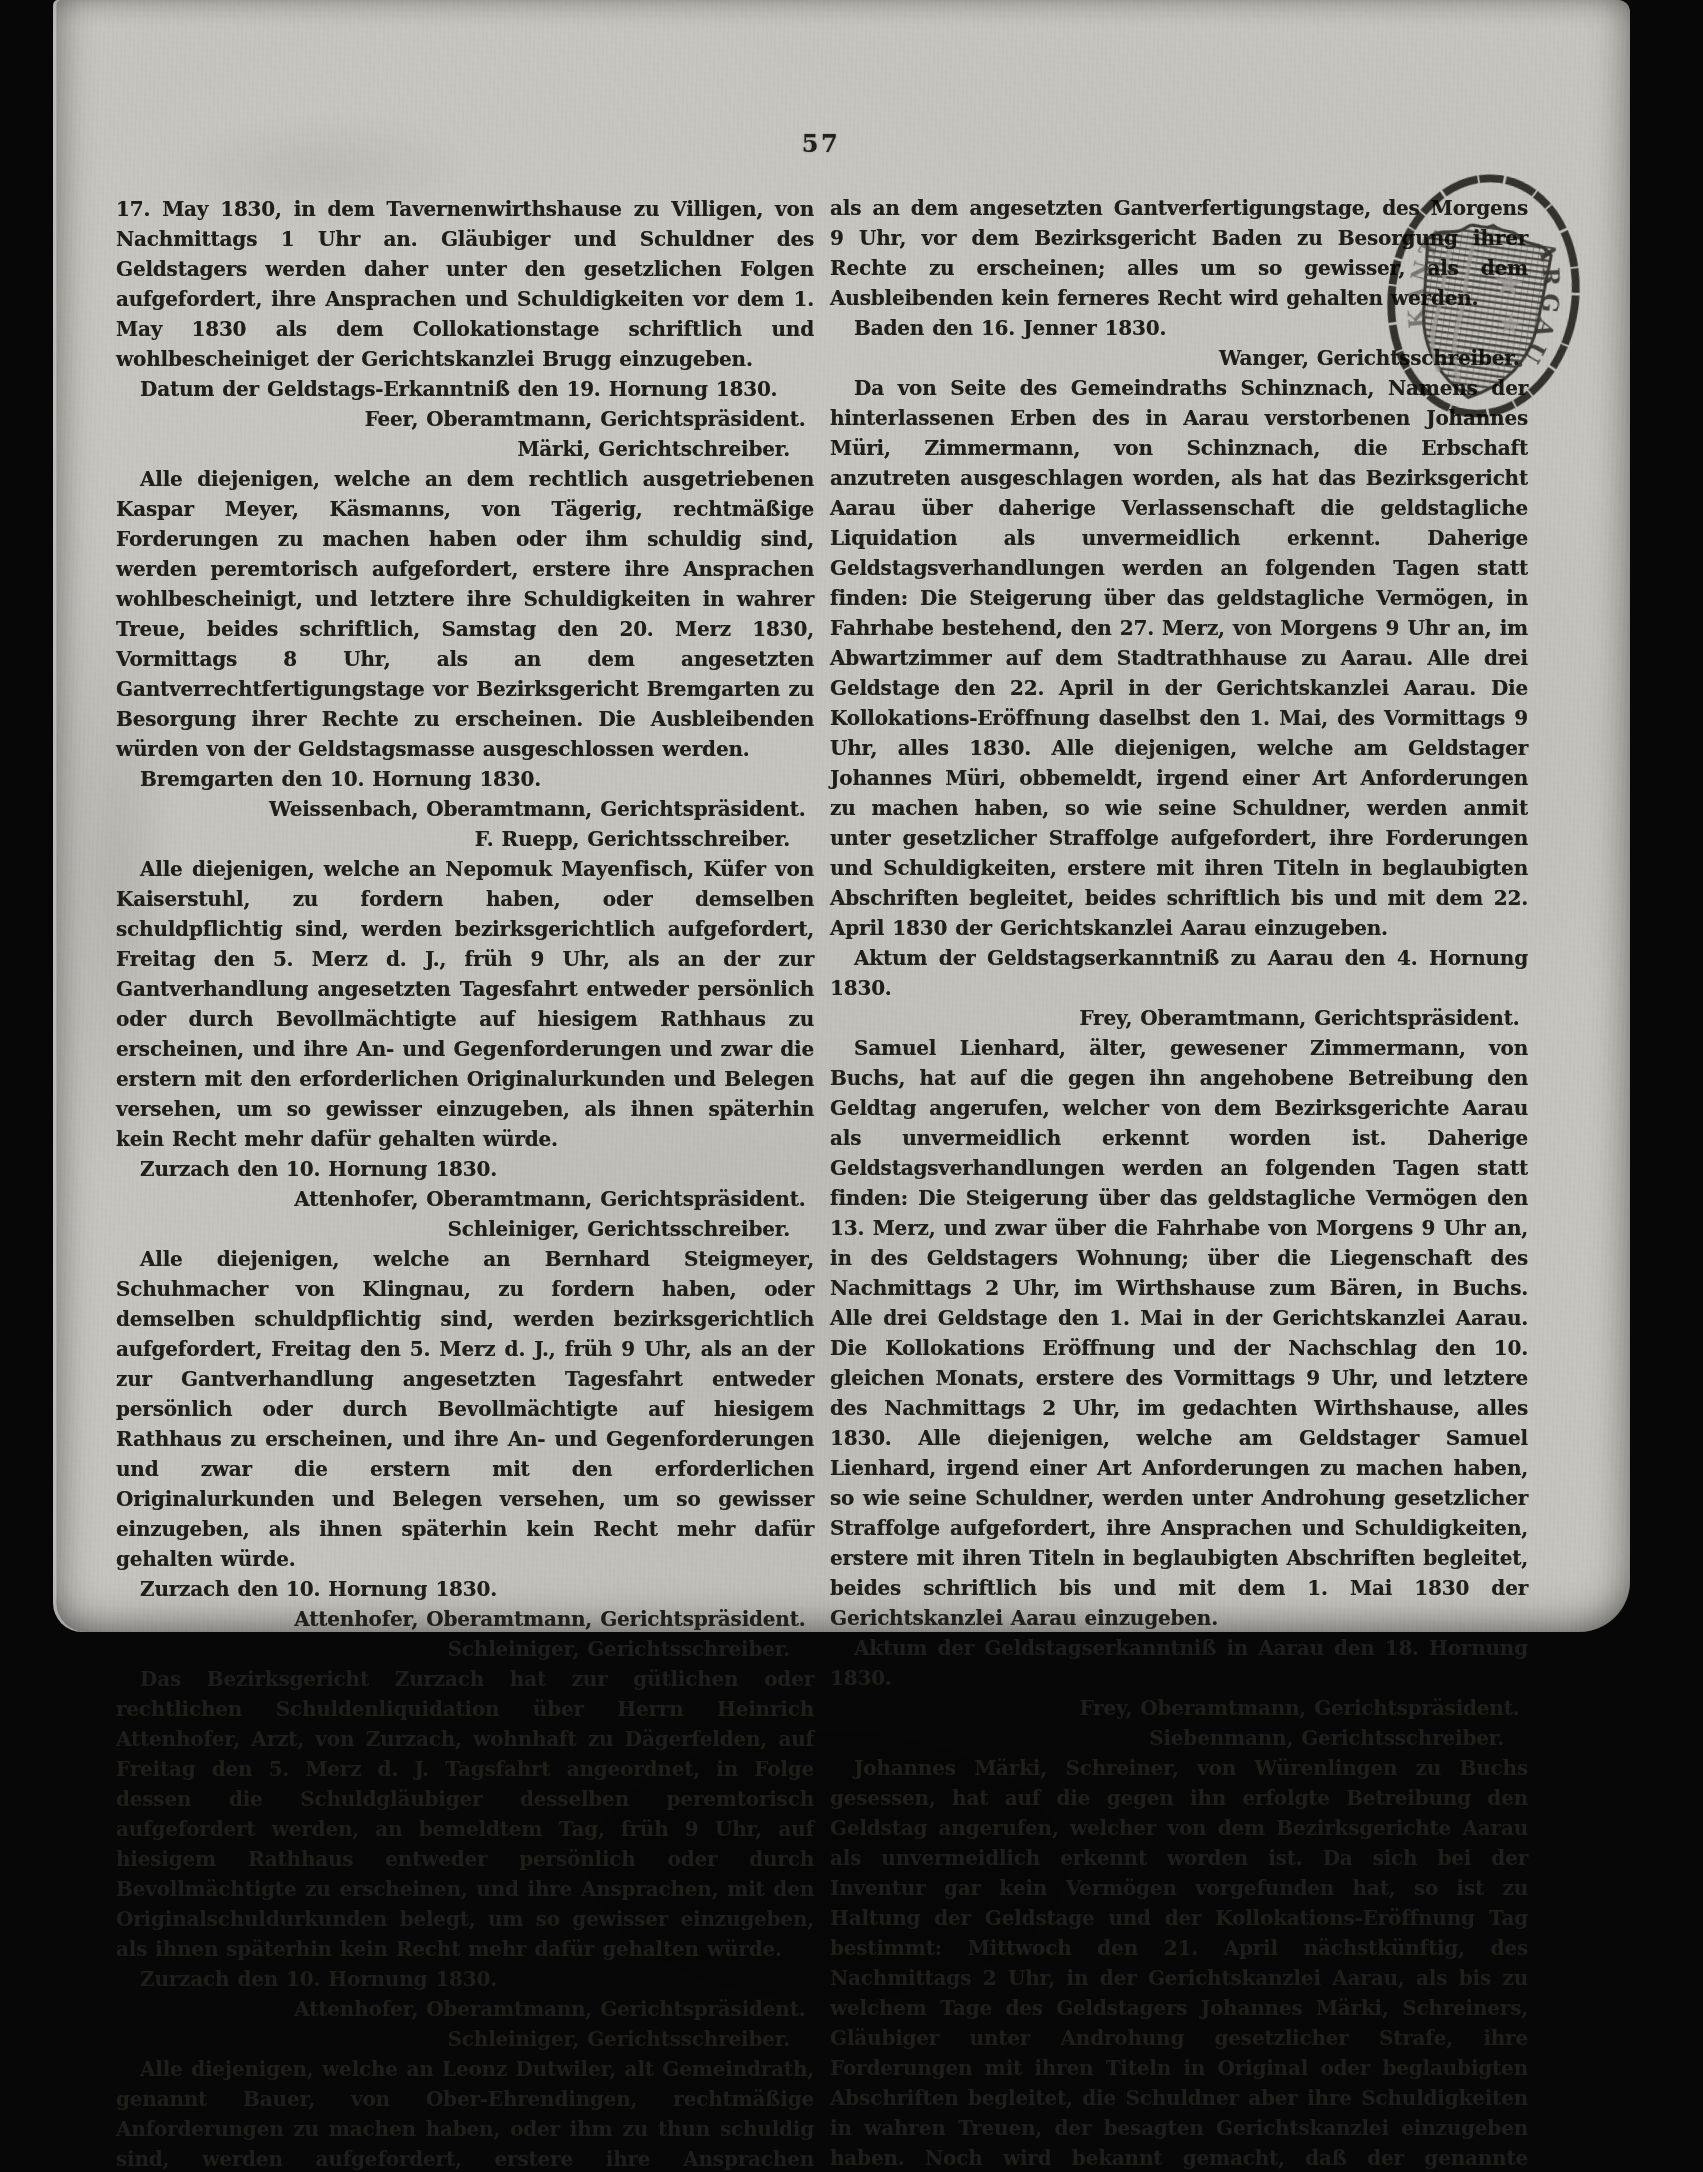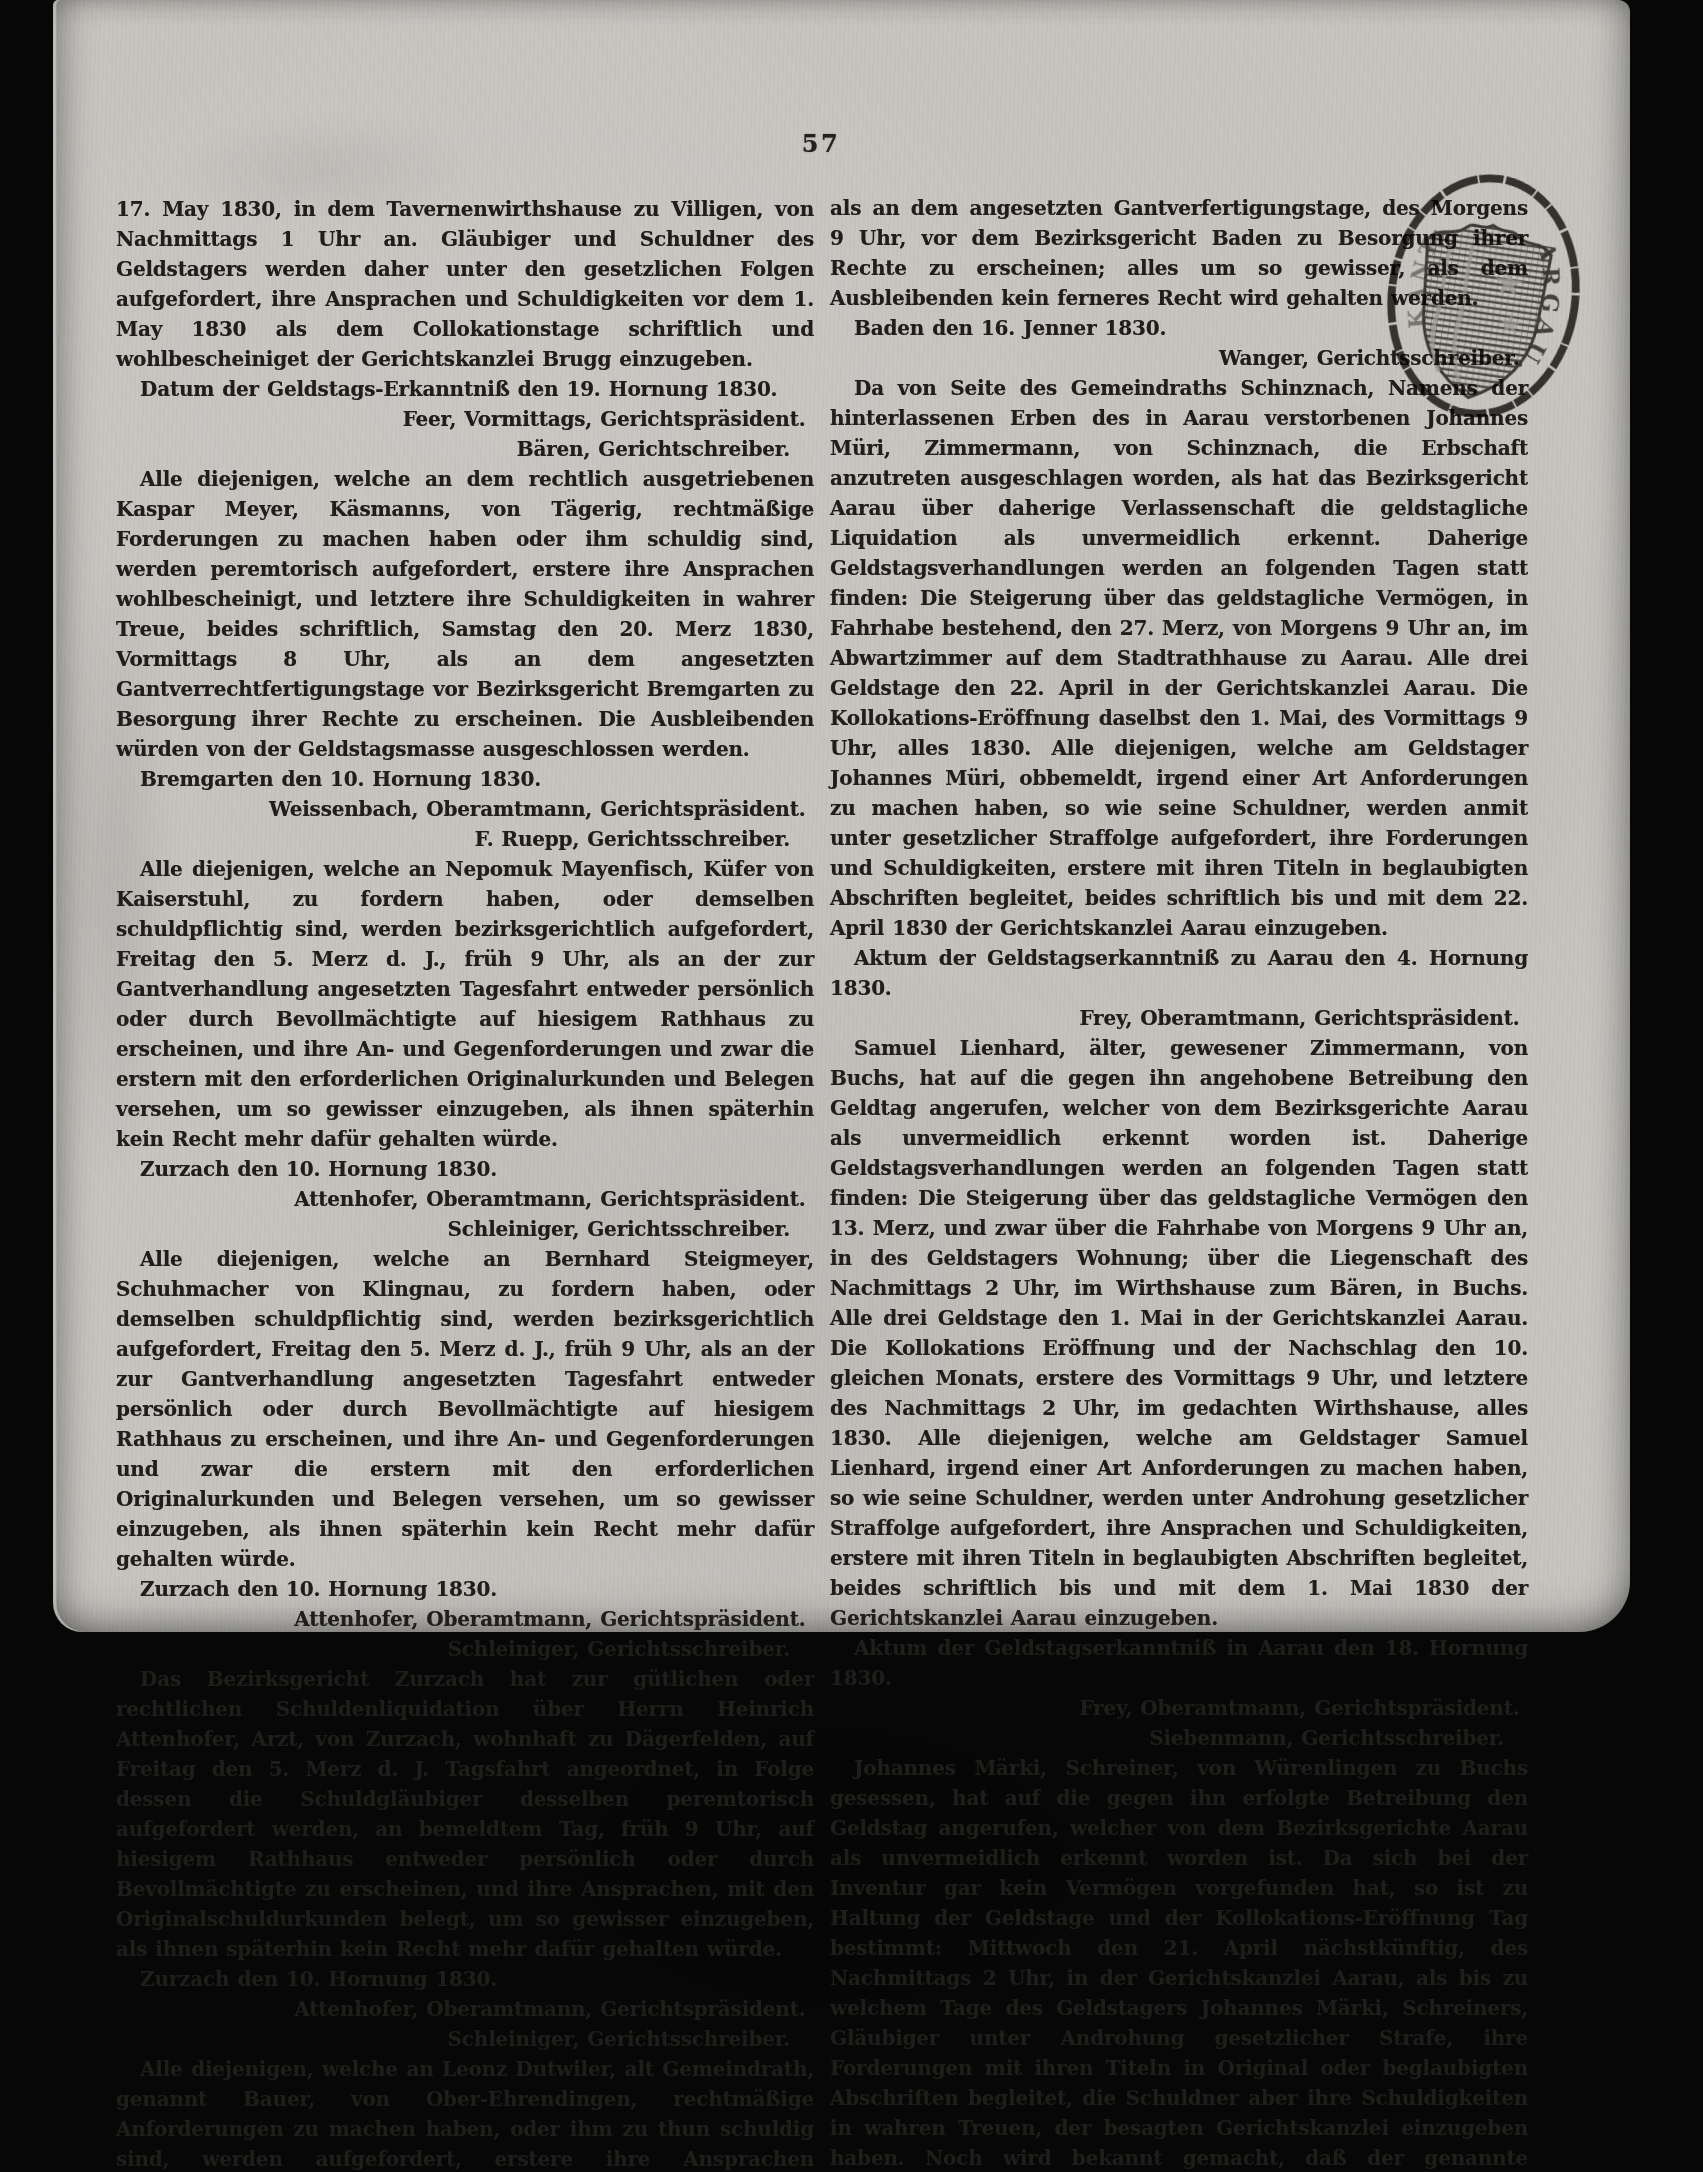--- a/index.html
+++ b/index.html
@@ -69,22 +69,22 @@
     <div class="smudge s1"></div>
     <div class="smudge s2"></div>
     <div class="smudge s3"></div>
     <div class="smudge s4"></div>
 
     <div class="pageno">57</div>
 
     <div class="col col-left">
         <div class="blk para">17. May 1830, in dem Tavernenwirthshause zu Villigen, von Nachmittags 1 Uhr an. Gläubiger und Schuldner des Geldstagers werden daher unter den gesetzlichen Folgen aufgefordert, ihre Ansprachen und Schuldigkeiten vor dem 1. May 1830 als dem Collokationstage schriftlich und wohlbescheiniget der Gerichtskanzlei Brugg einzugeben.</div>
         <div class="blk date">Datum der Geldstags-Erkanntniß den 19. Hornung 1830.</div>
-        <div class="blk sig">Feer, Vormittags, Gerichtspräsident.</div>
-        <div class="blk sig">Bären, Gerichtschreiber.</div>
+        <div class="blk sig">Feer, Oberamtmann, Gerichtspräsident.</div>
+        <div class="blk sig">Märki, Gerichtschreiber.</div>
         <div class="blk para ind">Alle diejenigen, welche an dem rechtlich ausgetriebenen Kaspar Meyer, Käsmanns, von Tägerig, rechtmäßige Forderungen zu machen haben oder ihm schuldig sind, werden peremtorisch aufgefordert, erstere ihre Ansprachen wohlbescheinigt, und letztere ihre Schuldigkeiten in wahrer Treue, beides schriftlich, Samstag den 20. Merz 1830, Vormittags 8 Uhr, als an dem angesetzten Gantverrechtfertigungstage vor Bezirksgericht Bremgarten zu Besorgung ihrer Rechte zu erscheinen. Die Ausbleibenden würden von der Geldstagsmasse ausgeschlossen werden.</div>
         <div class="blk date">Bremgarten den 10. Hornung 1830.</div>
         <div class="blk sig">Weissenbach, Oberamtmann, Gerichtspräsident.</div>
         <div class="blk sig">F. Ruepp, Gerichtsschreiber.</div>
         <div class="blk para ind">Alle diejenigen, welche an Nepomuk Mayenfisch, Küfer von Kaiserstuhl, zu fordern haben, oder demselben schuldpflichtig sind, werden bezirksgerichtlich aufgefordert, Freitag den 5. Merz d. J., früh 9 Uhr, als an der zur Gantverhandlung angesetzten Tagesfahrt entweder persönlich oder durch Bevollmächtigte auf hiesigem Rathhaus zu erscheinen, und ihre An- und Gegenforderungen und zwar die erstern mit den erforderlichen Originalurkunden und Belegen versehen, um so gewisser einzugeben, als ihnen späterhin kein Recht mehr dafür gehalten würde.</div>
         <div class="blk date">Zurzach den 10. Hornung 1830.</div>
         <div class="blk sig">Attenhofer, Oberamtmann, Gerichtspräsident.</div>
         <div class="blk sig">Schleiniger, Gerichtsschreiber.</div>
         <div class="blk para ind">Alle diejenigen, welche an Bernhard Steigmeyer, Schuhmacher von Klingnau, zu fordern haben, oder demselben schuldpflichtig sind, werden bezirksgerichtlich aufgefordert, Freitag den 5. Merz d. J., früh 9 Uhr, als an der zur Gantverhandlung angesetzten Tagesfahrt entweder persönlich oder durch Bevollmächtigte auf hiesigem Rathhaus zu erscheinen, und ihre An- und Gegenforderungen und zwar die erstern mit den erforderlichen Originalurkunden und Belegen versehen, um so gewisser einzugeben, als ihnen späterhin kein Recht mehr dafür gehalten würde.</div>
         <div class="blk date">Zurzach den 10. Hornung 1830.</div>

